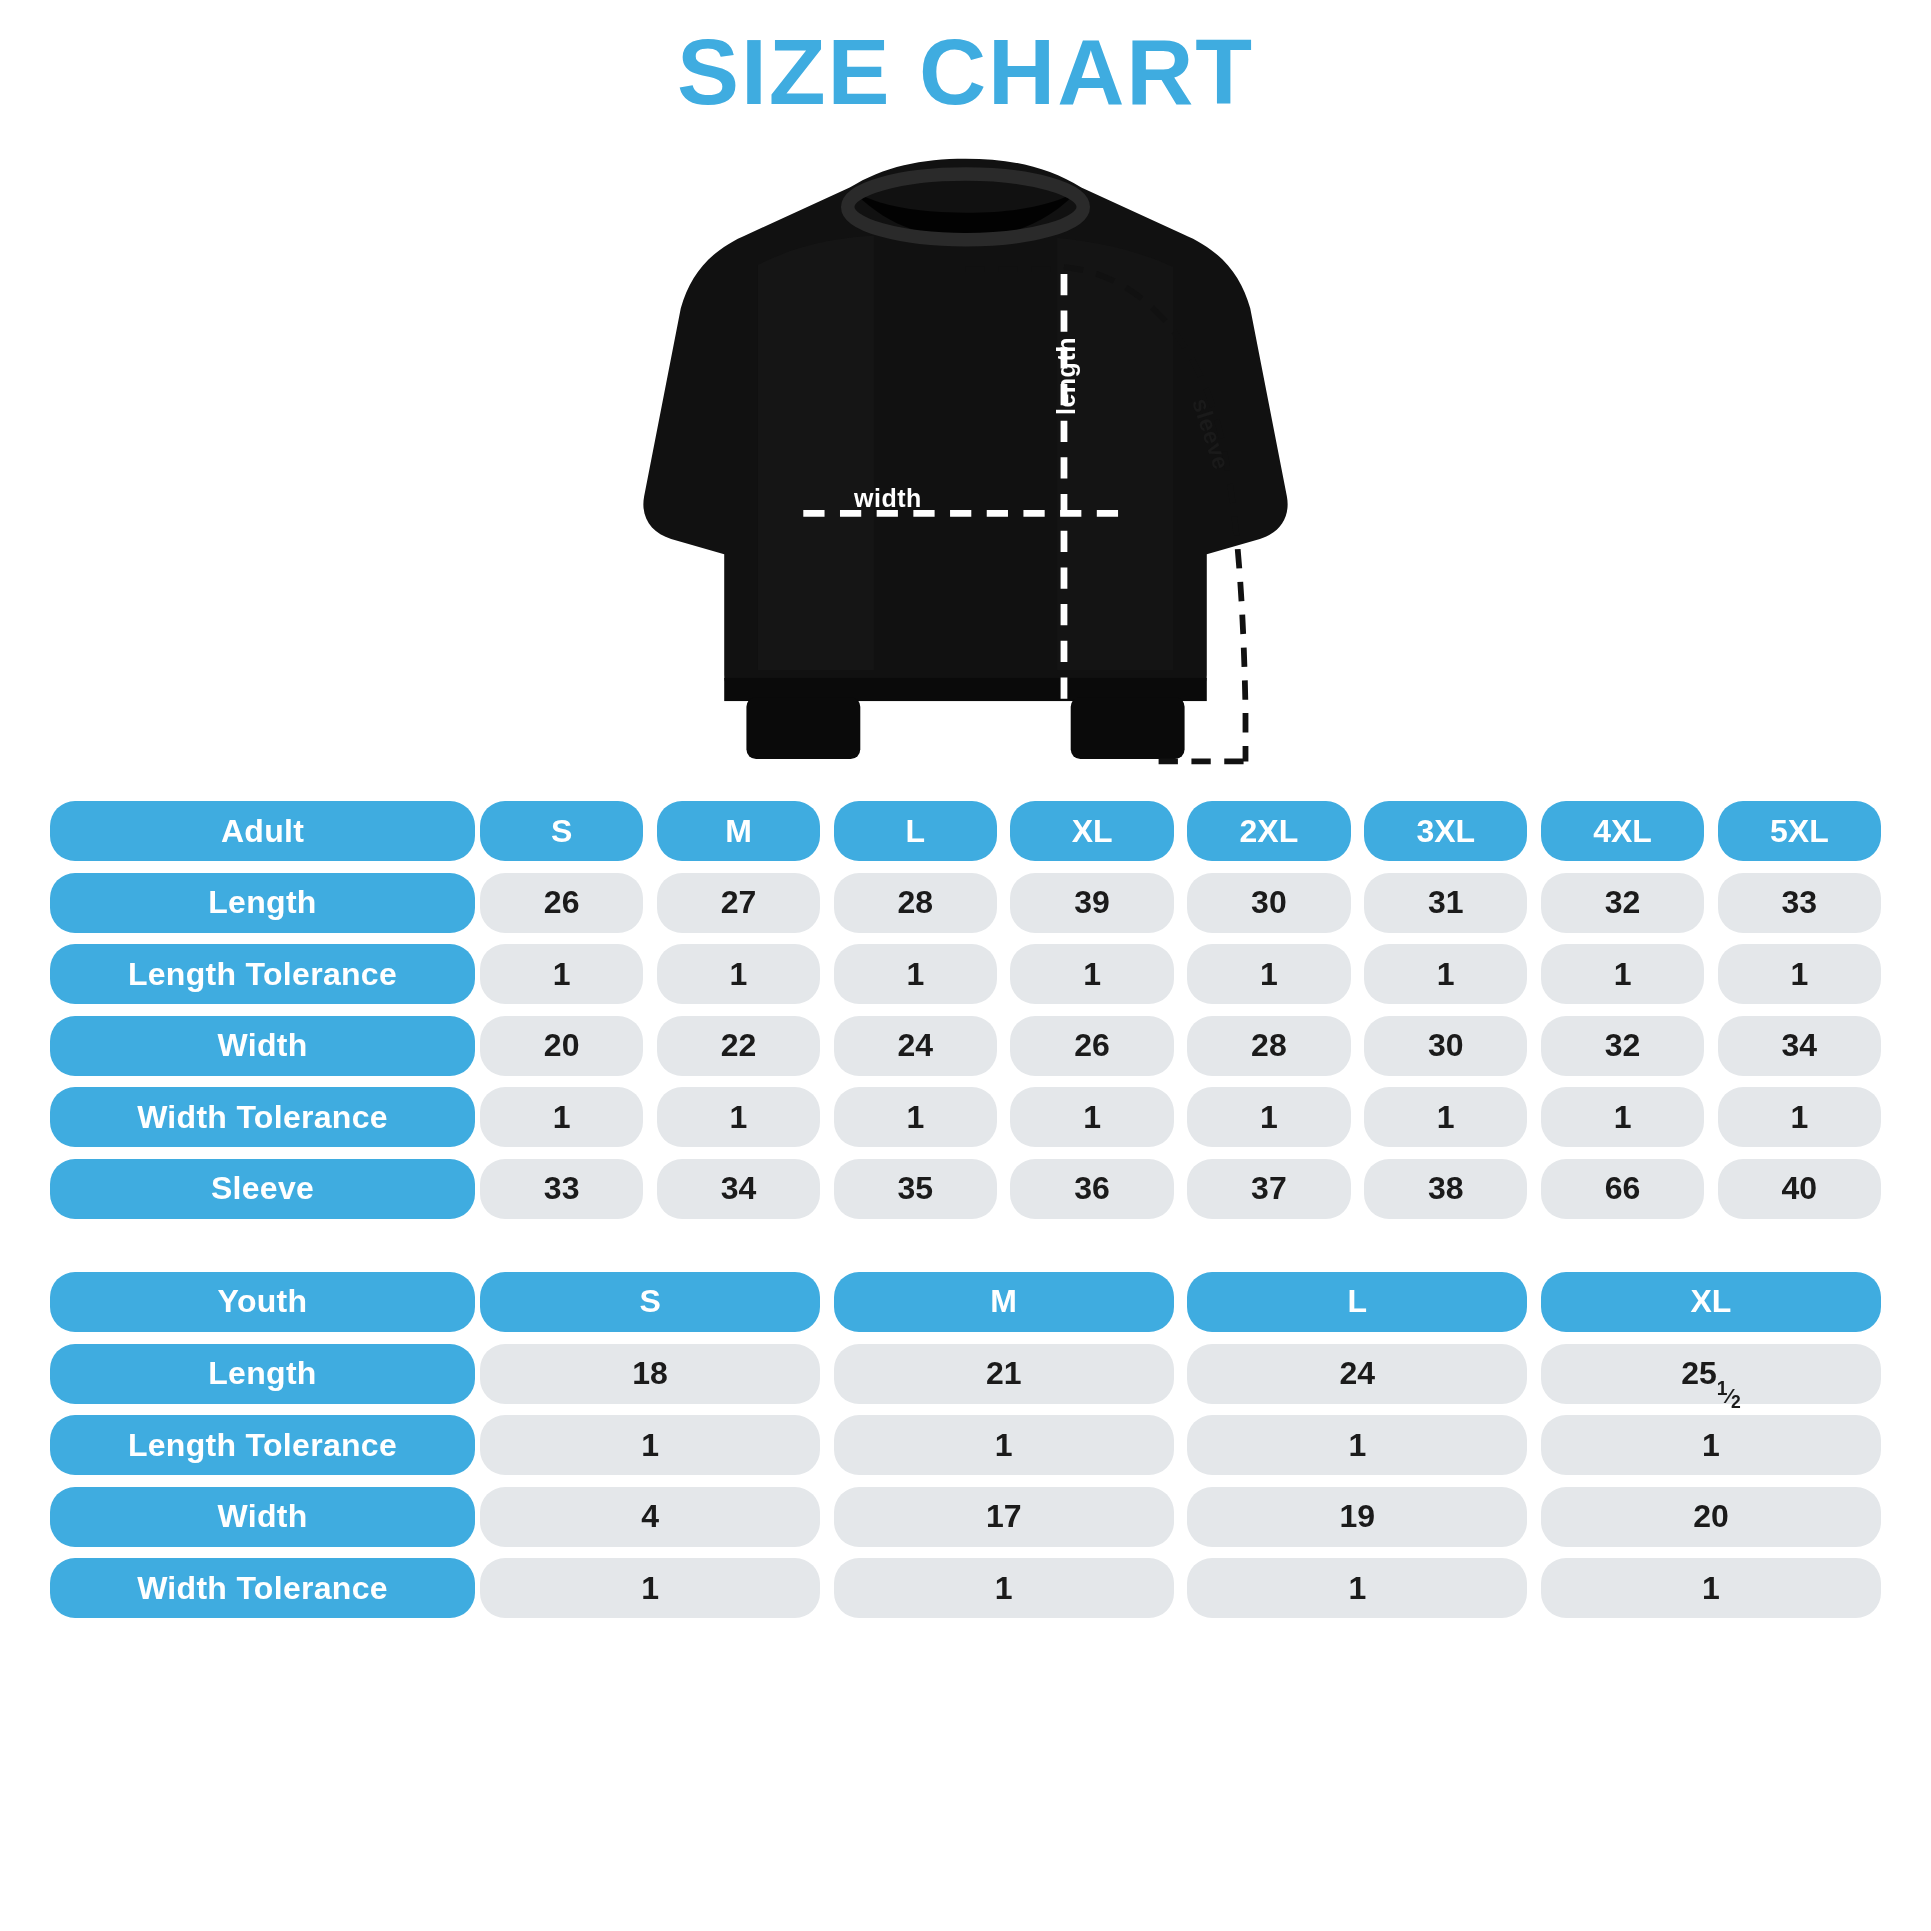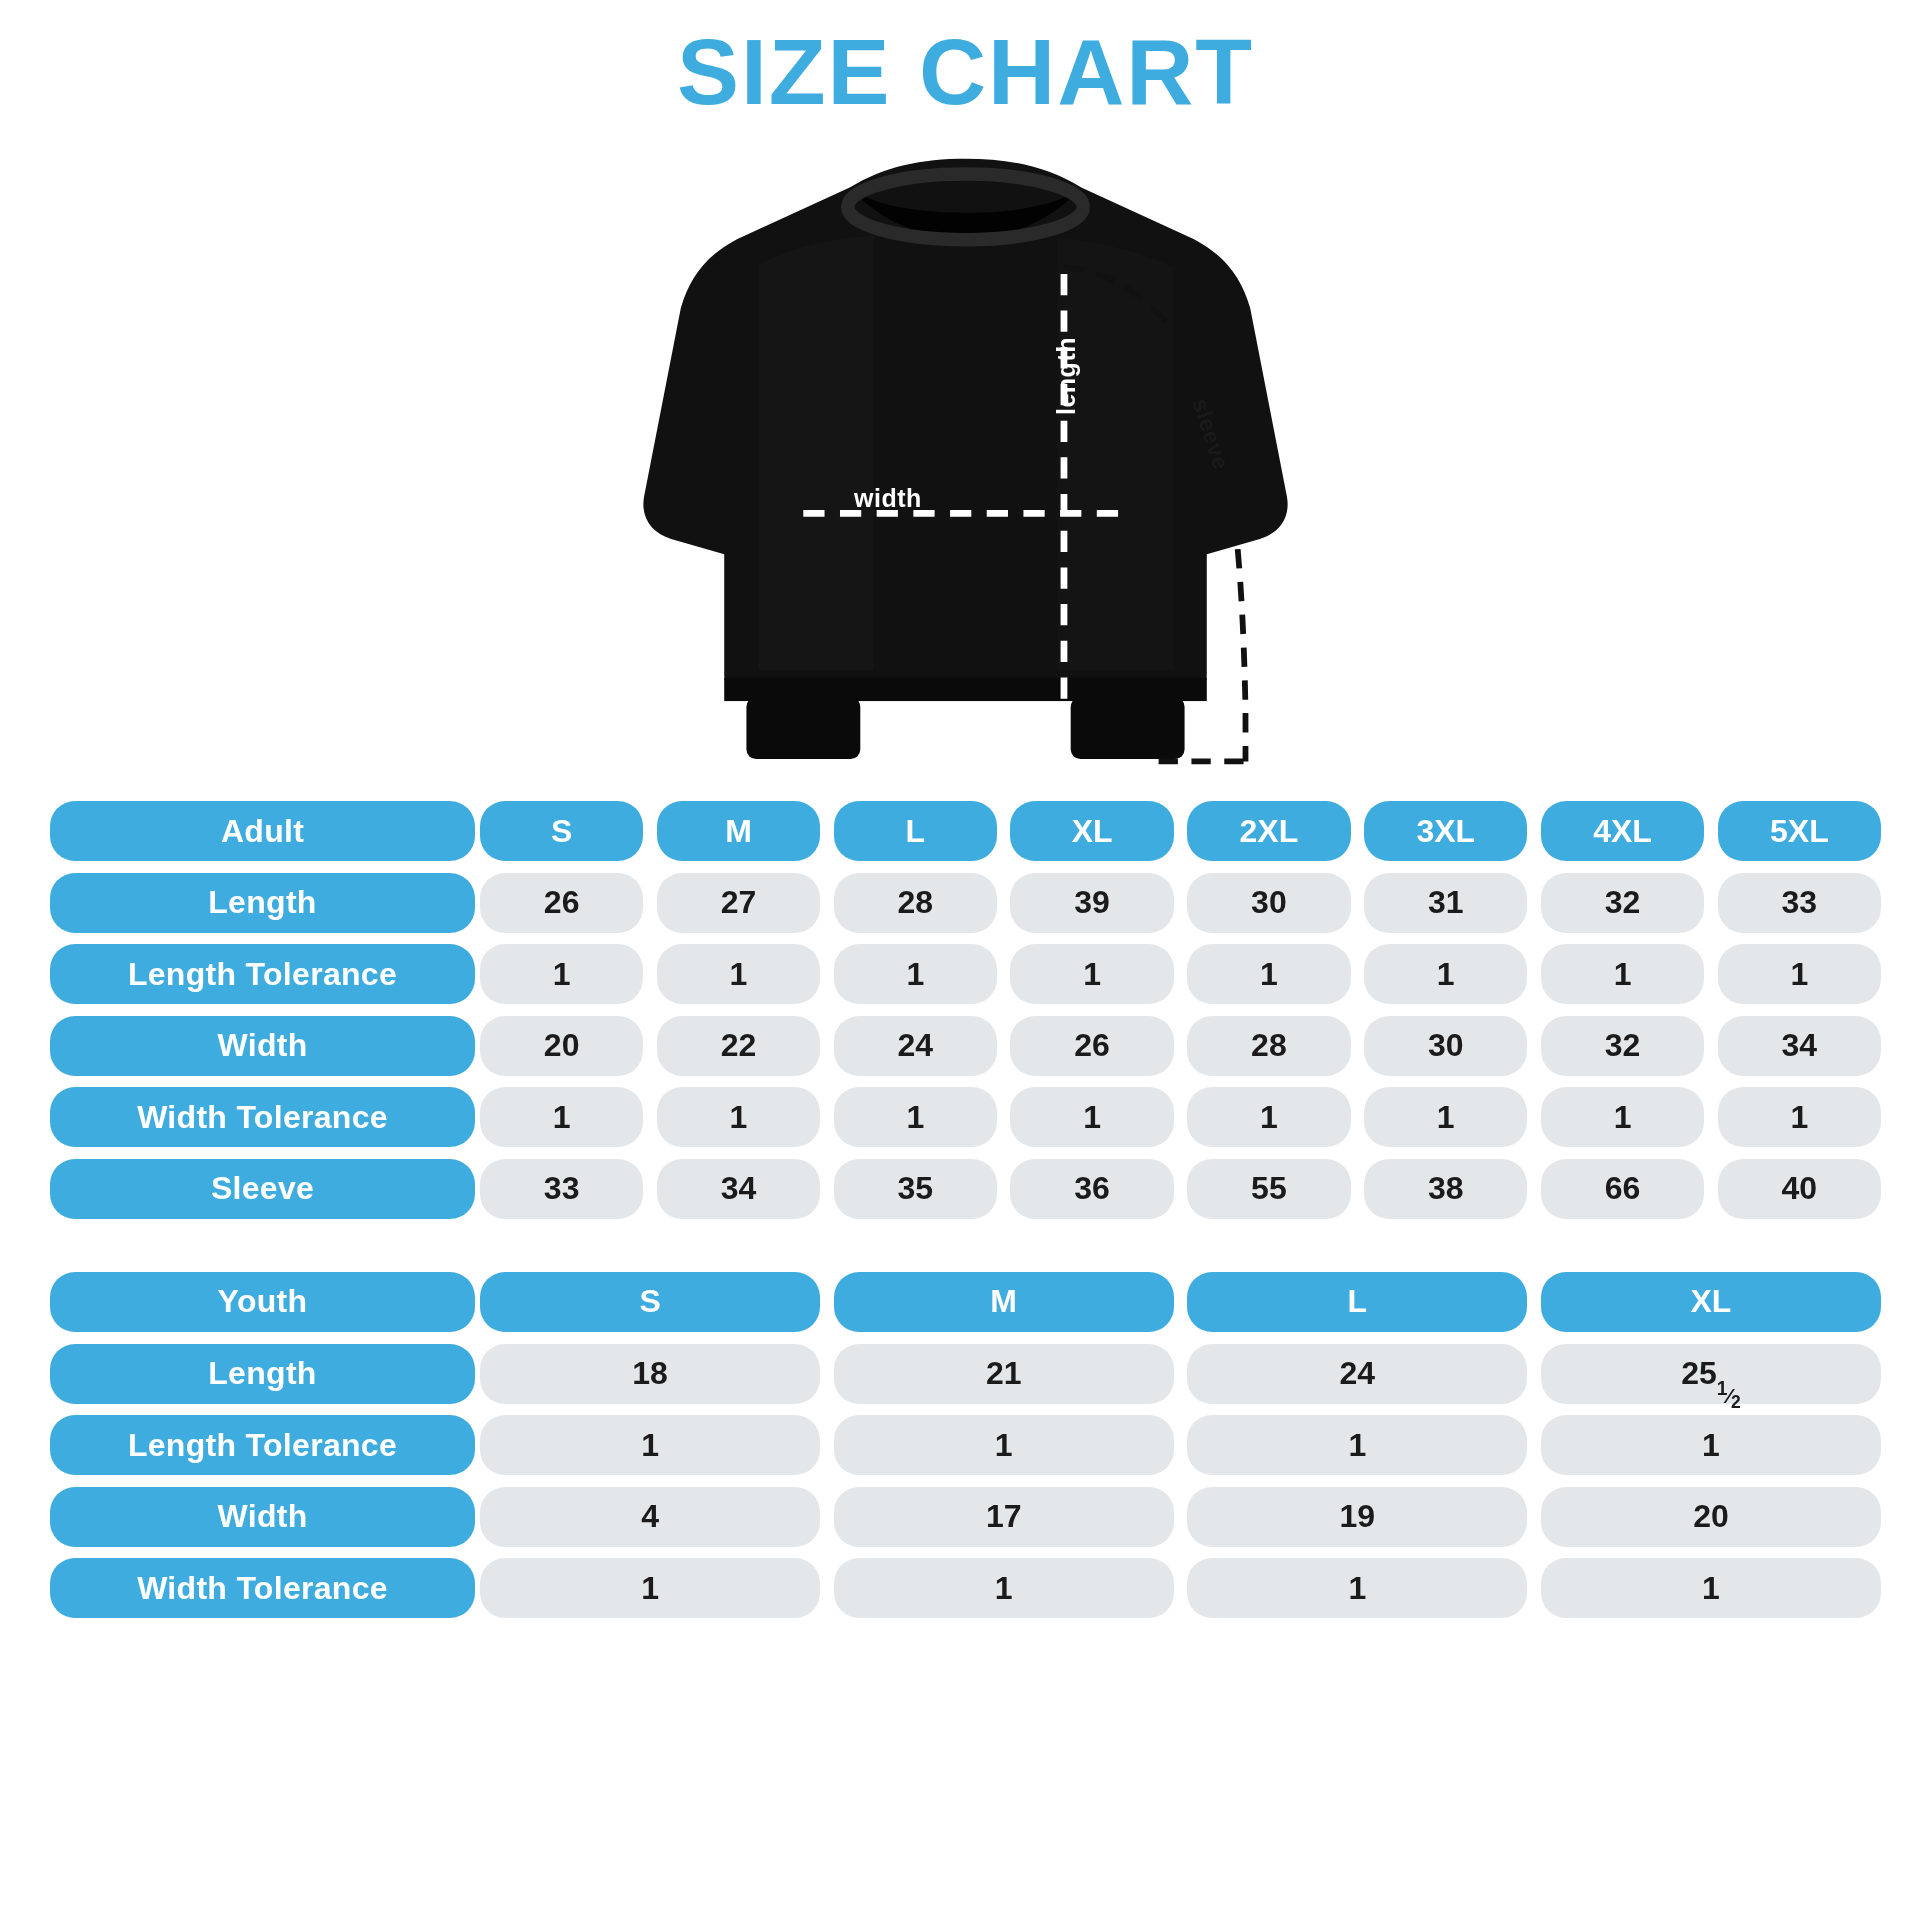--- a/index.html
+++ b/index.html
@@ -249,21 +249,21 @@
         </div>
       </div>
 
       <div class="row">
         <div class="rowlabel">Sleeve</div>
         <div class="cells">
           <div class="cell">33</div>
           <div class="cell">34</div>
           <div class="cell">35</div>
           <div class="cell">36</div>
-          <div class="cell">55</div>
+          <div class="cell">37</div>
           <div class="cell">38</div>
           <div class="cell">66</div>
           <div class="cell">40</div>
         </div>
       </div>
     </div>
 
     <div class="tbl">
       <div class="row">
         <div class="rowlabel">Youth</div>

